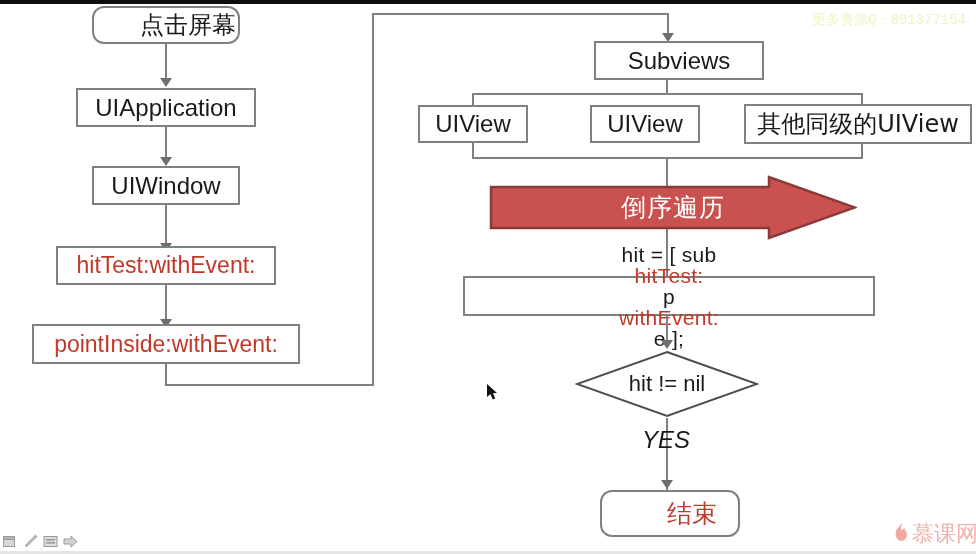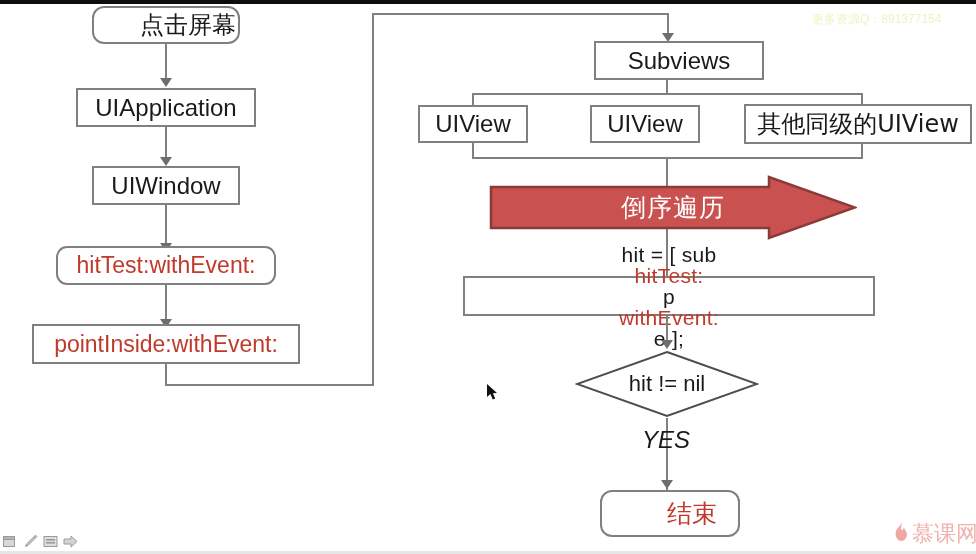--- a/index.html
+++ b/index.html
@@ -114,23 +114,23 @@
   .plain-label {
     position: absolute;
     color: #1a1a1a;
     white-space: nowrap;
   }
 
   
   .watermark {
     position: absolute;
     color: #eef3c0;
-    font-size: 12px;
-    white-space: nowrap;
-    font-family: Liberation Sans, sans-serif;
+    font-size: 14px;
+    white-space: nowrap;
+    font-family: Liberation Mono, monospace;
   }
 
   
   .logo {
     position: absolute;
     display: flex;
     align-items: center;
     gap: 4px;
     color: #f0b3ae;
     font-size: 22px;
@@ -185,21 +185,21 @@
   <div class="node" style="left:76px; top:88px; width:180px; height:39px; font-size:24px;">UIApplication</div>
 
   <div class="vline" style="left:165px; top:127px; height:32px;"></div>
   <div class="arrowhead" style="left:160px; top:157px;"></div>
 
   <div class="node" style="left:92px; top:166px; width:148px; height:39px; font-size:24px;">UIWindow</div>
 
   <div class="vline" style="left:165px; top:205px; height:40px;"></div>
   <div class="arrowhead" style="left:160px; top:243px;"></div>
 
-  <div class="node red-text" style="left:56px; top:246px; width:220px; height:39px; font-size:23px;border-radius:11px;">hitTest:withEvent:</div>
+  <div class="node red-text" style="left:56px; top:246px; width:220px; height:39px; font-size:23px;">hitTest:withEvent:</div>
 
   <div class="vline" style="left:165px; top:285px; height:36px;"></div>
   <div class="arrowhead" style="left:160px; top:319px;"></div>
 
   <div class="node red-text" style="left:32px; top:324px; width:268px; height:40px; font-size:23px;">pointInside:withEvent:</div>
 
   <div class="vline" style="left:165px; top:364px; height:22px;"></div>
   <div class="hline" style="left:165px; top:384px; width:209px;"></div>
   <div class="vline" style="left:372px; top:13px; height:373px;"></div>
   <div class="hline" style="left:372px; top:13px; width:297px;"></div>

